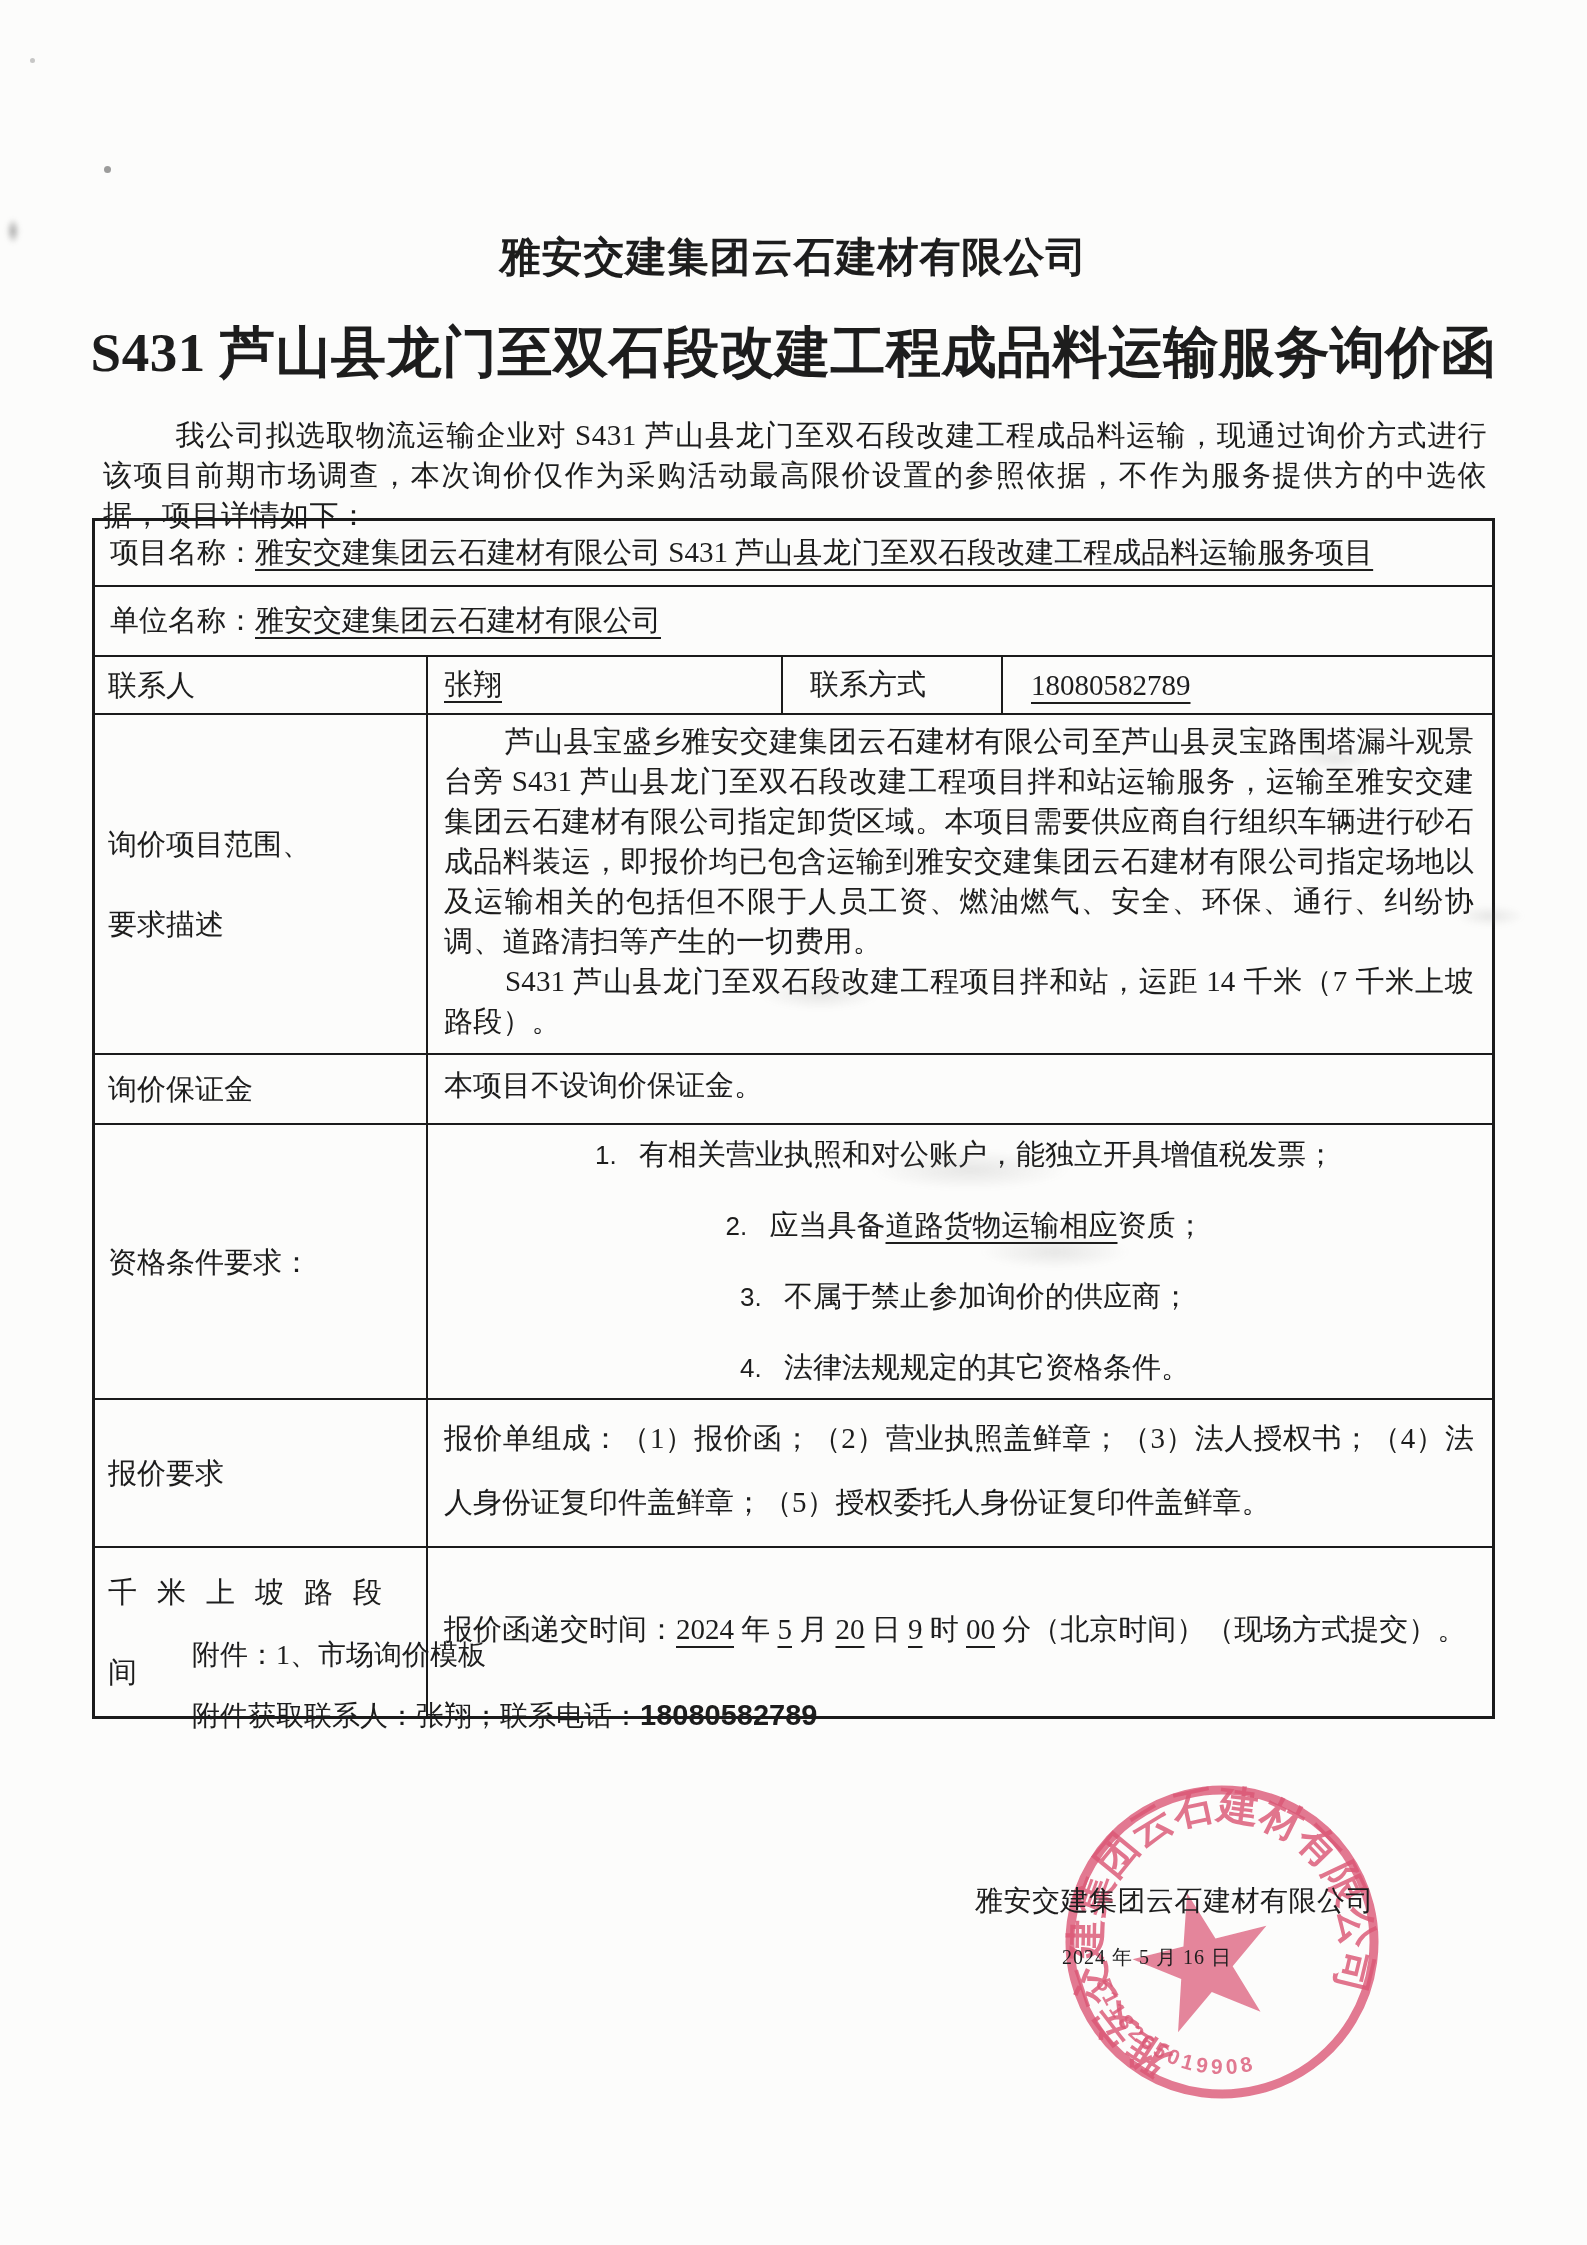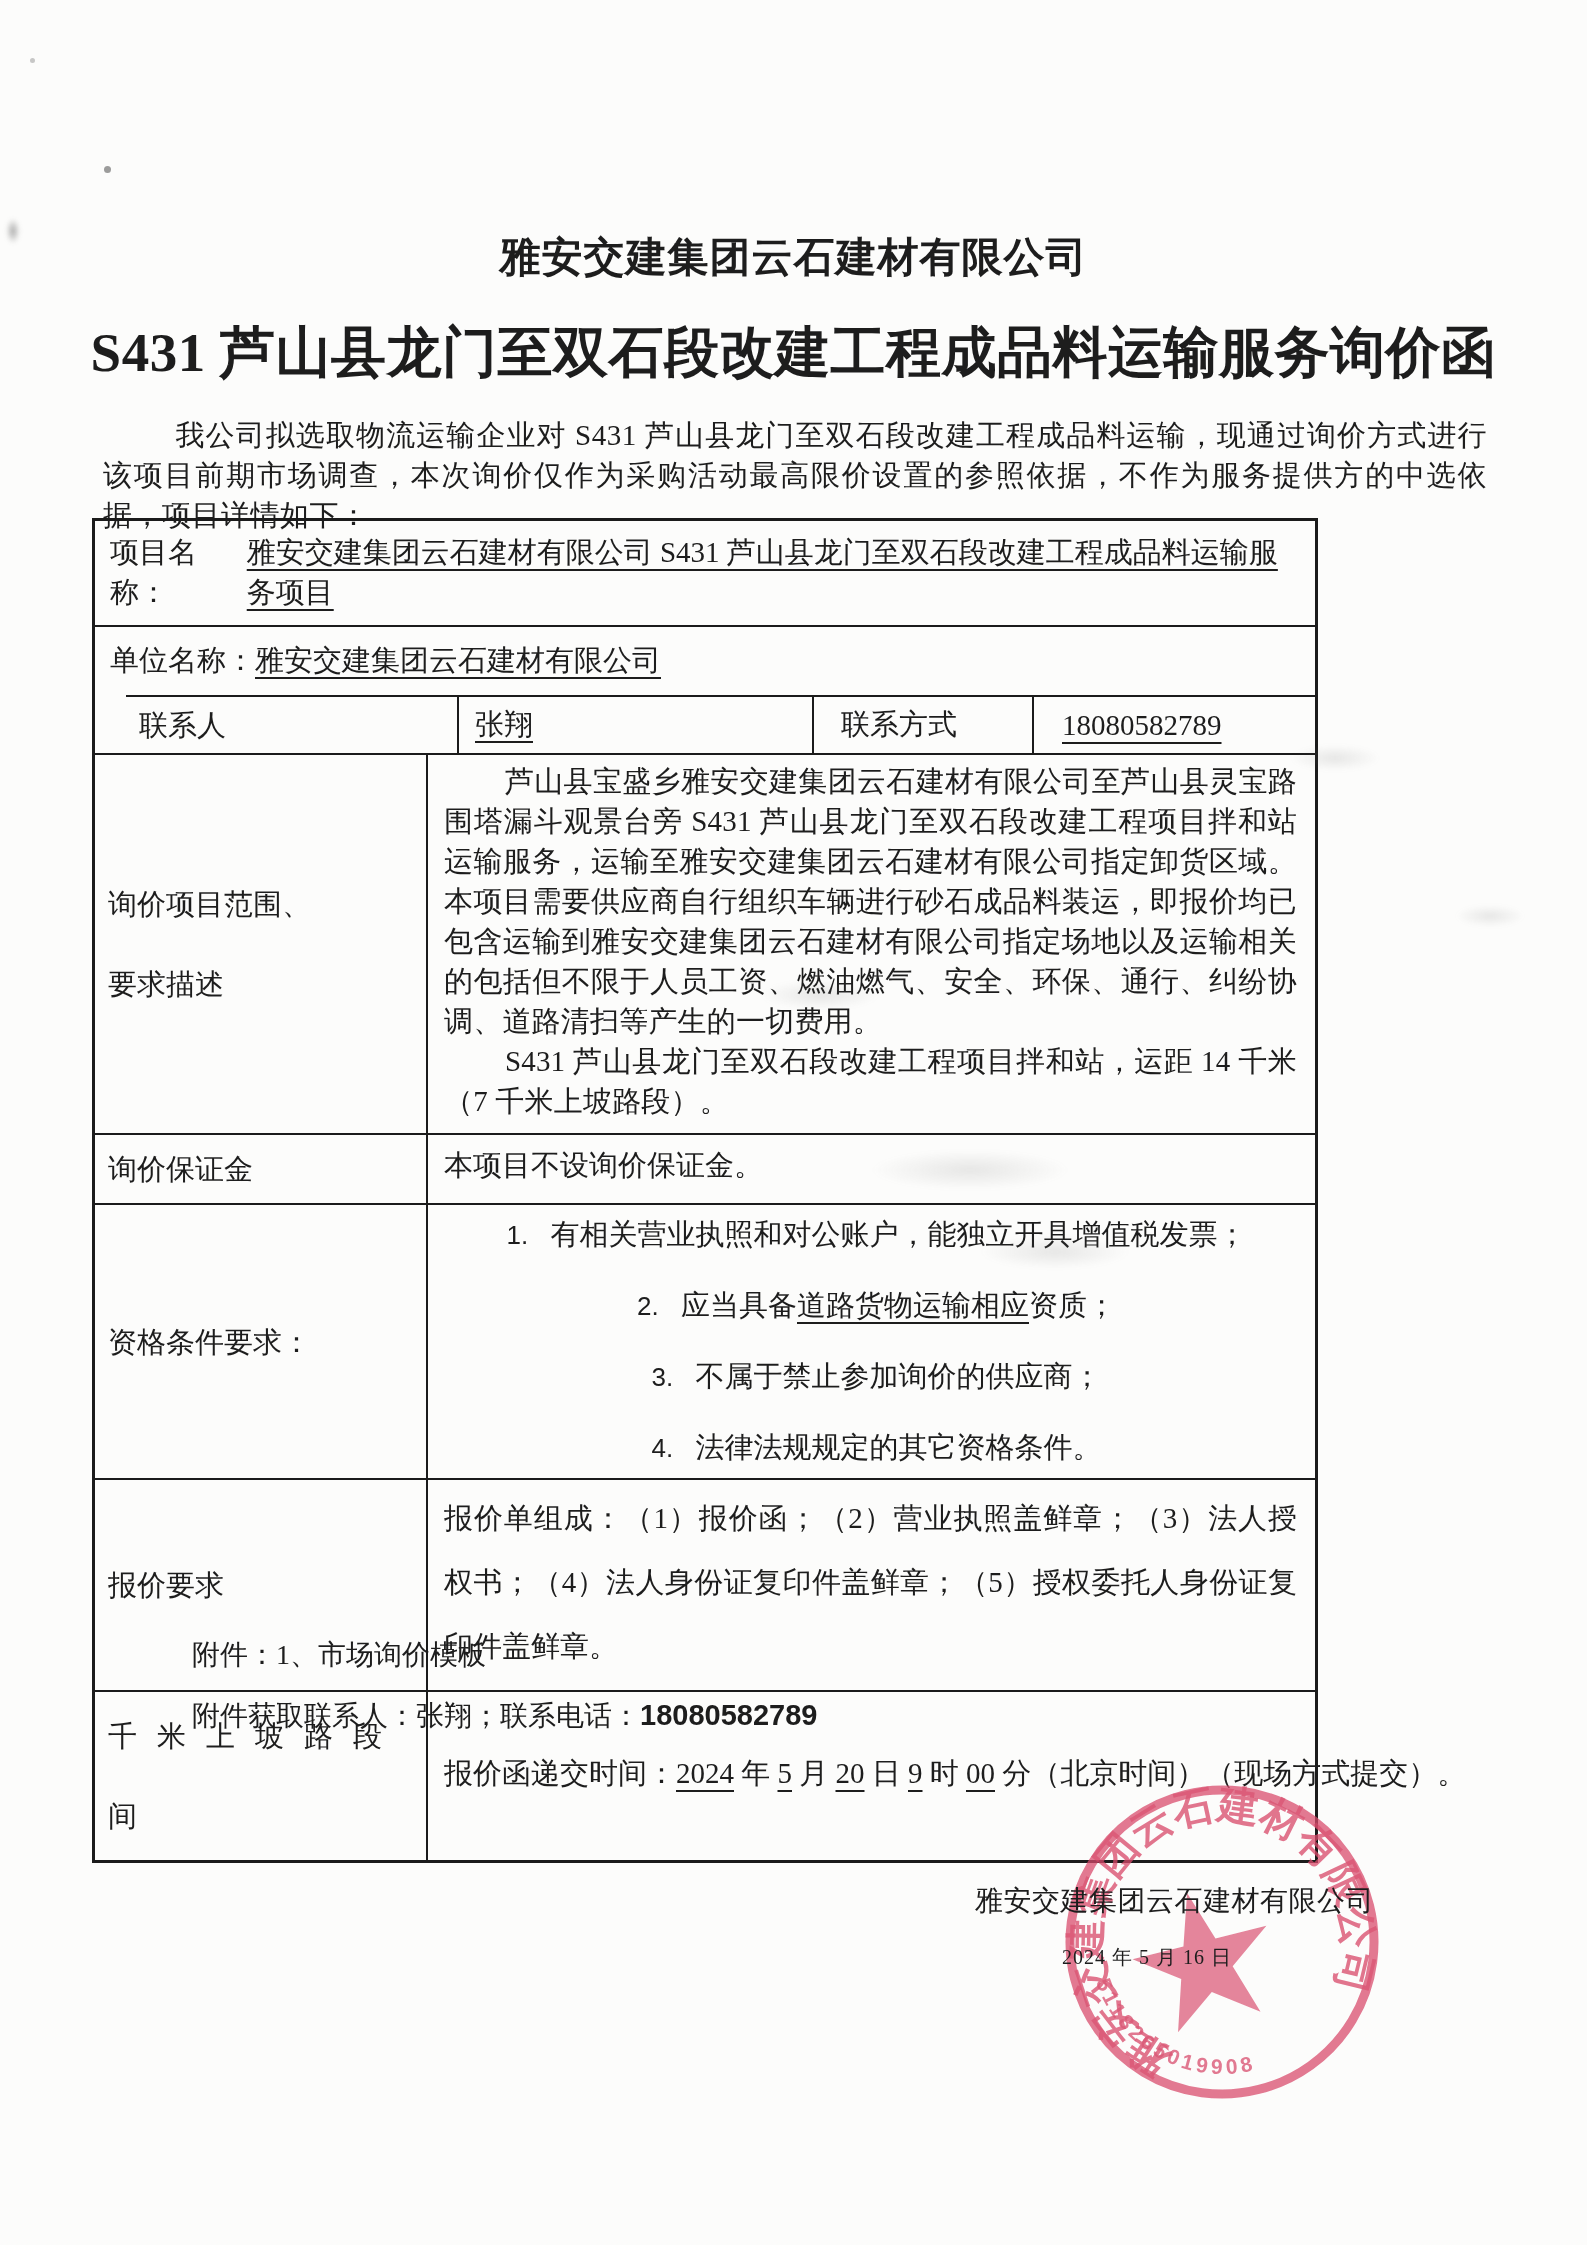--- a/index.html
+++ b/index.html
@@ -21,39 +21,39 @@
     position:absolute;left:0;top:316px;width:100%;
     text-align:center;font-size:55px;font-weight:bold;letter-spacing:0.5px;
   }
   .intro{
     position:absolute;left:103px;top:386px;width:1384px;
     font-size:29px;line-height:40px;text-align:justify;text-indent:2.5em;
     letter-spacing:0.5px;
   }
   
   .info-table{
-    position:absolute;left:92px;top:518px;width:1226px;
+    position:absolute;left:92px;top:518px;width:1403px;
     border:3px solid #1b1b1b;box-sizing:border-box;
     font-size:29px;
   }
   .trow{display:flex;border-top:2px solid #1b1b1b;box-sizing:border-box;}
   .trow:first-child{border-top:none;}
   .tcell{box-sizing:border-box;display:flex;align-items:center;}
   .cell-label{
     width:333px;flex:0 0 333px;border-right:2px solid #1b1b1b;
     padding:4px 10px 4px 13px;
   }
   .cell-label .lab{white-space:pre-line;line-height:80px;}
   .lab-tight{line-height:40px !important;}
   .cell-content{flex:1 1 auto;padding:6px 18px 12px 16px;}
   .full-line{padding:12px 14px 12px 15px;width:100%;box-sizing:border-box;}
   .u{text-decoration:underline;text-decoration-thickness:2px;text-underline-offset:7px;}
   .row-h1{min-height:62px;}
   .row-h2{min-height:70px;}
-  .row-h3{min-height:58px;margin-left:31px;}
+  .row-h3{min-height:58px;}
   .row-desc{min-height:250px;}
   .row-deposit{min-height:70px;}
   .row-qual{min-height:270px;}
   .row-quote{min-height:147px;}
   .row-submit{min-height:158px;}
   .c-name{flex:0 0 355px;border-right:2px solid #1b1b1b;padding-left:16px;}
   .c-mlabel{flex:0 0 220px;border-right:2px solid #1b1b1b;padding-left:27px;}
   .c-mvalue{flex:1 1 auto;padding-left:28px;}
   .desc-body{display:block;line-height:40px;text-align:justify;letter-spacing:0.2px;}
   .desc-body p{margin:0;text-indent:2.1em;}

